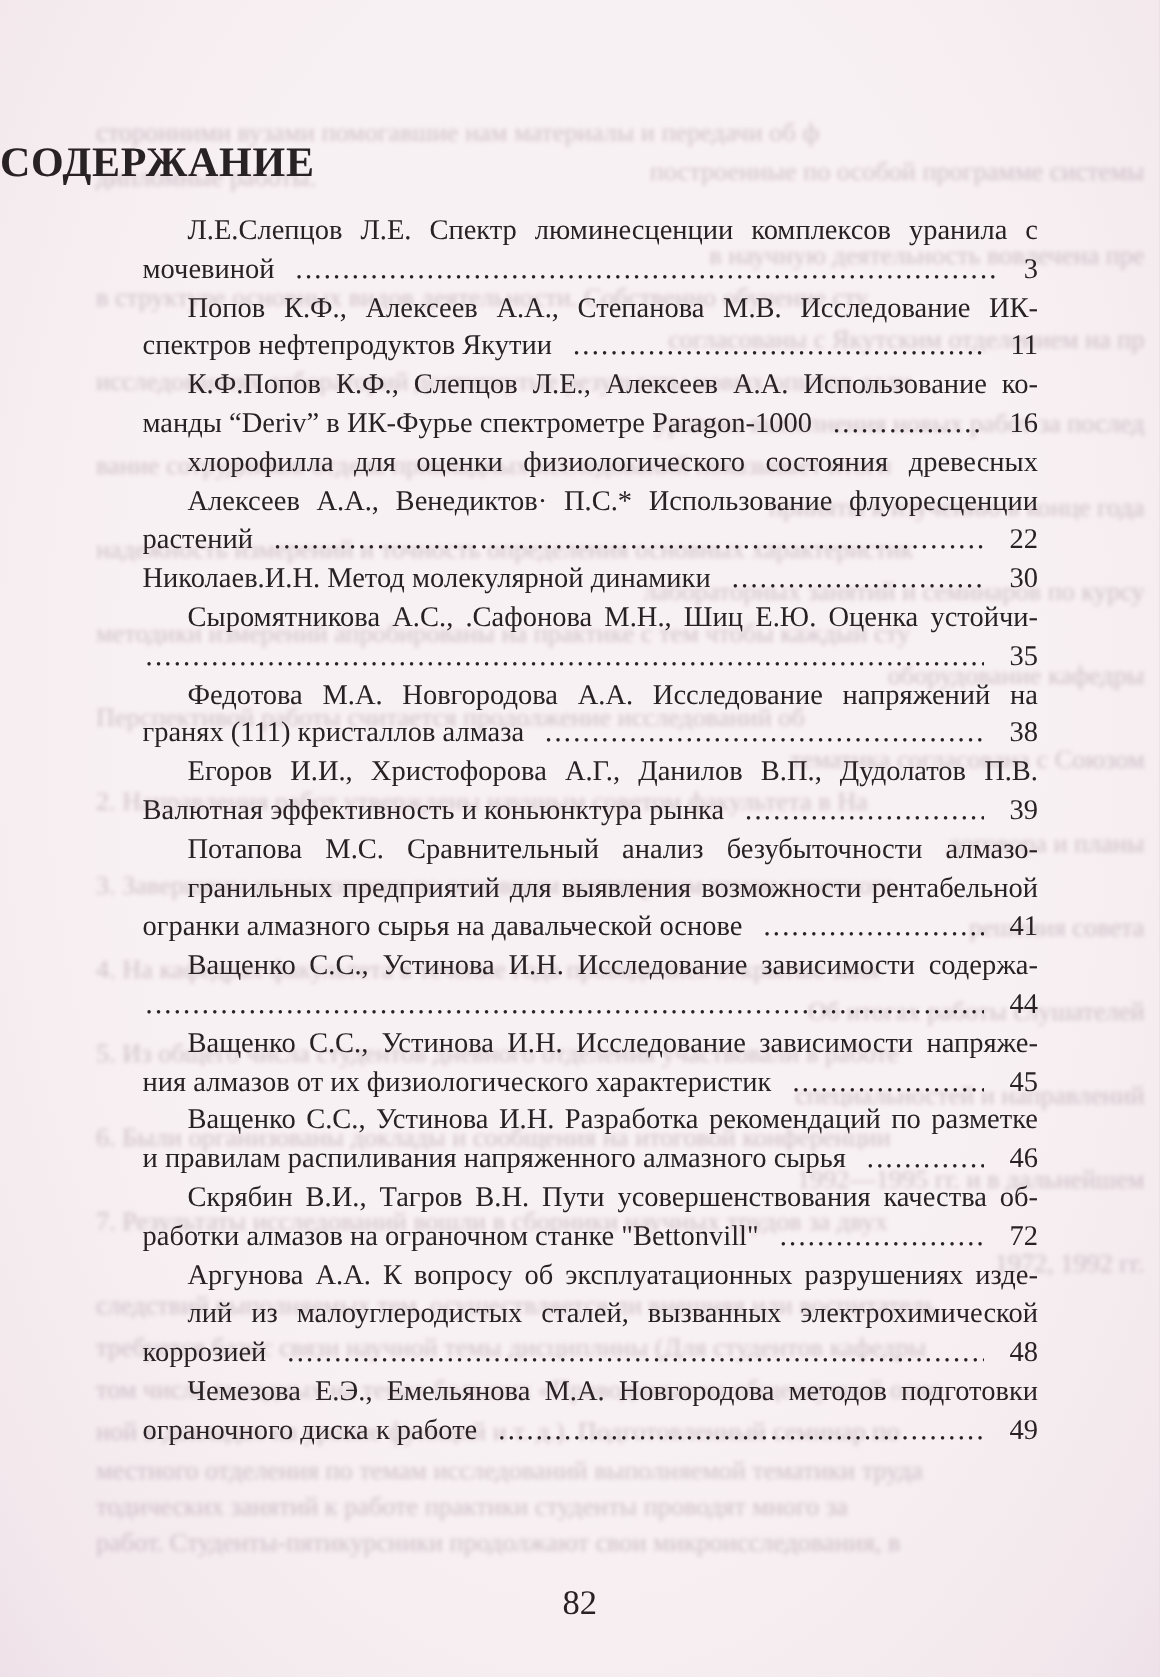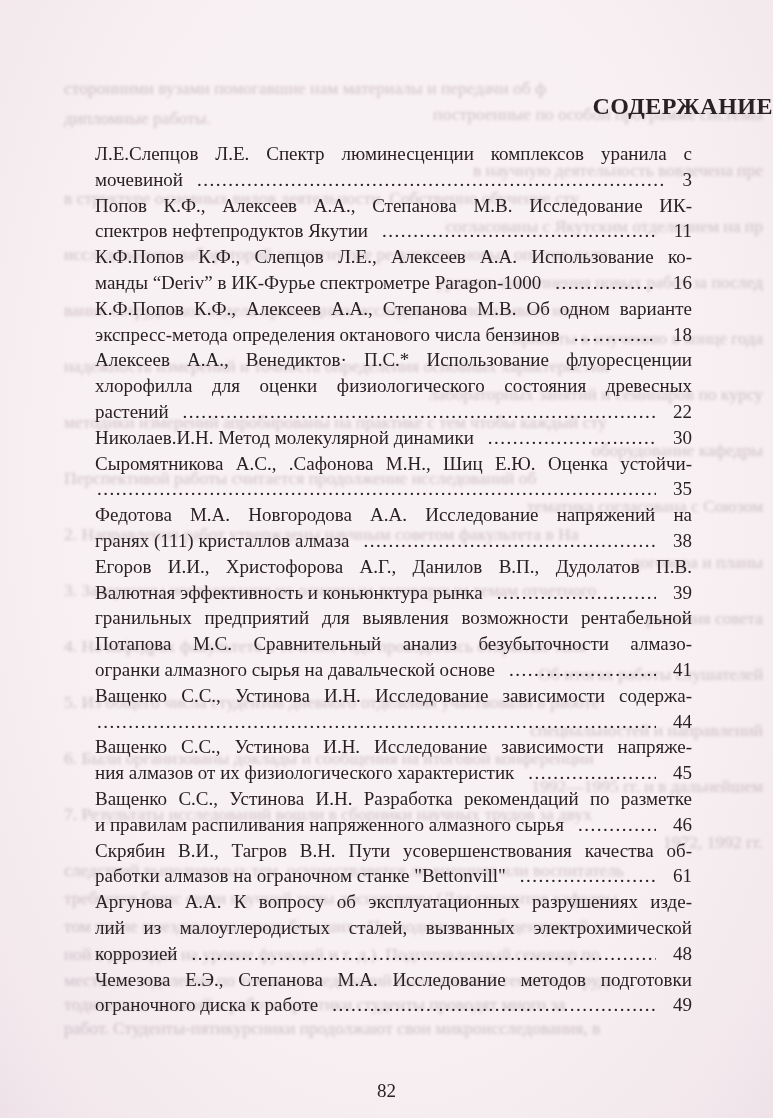--- a/index.html
+++ b/index.html
@@ -21,45 +21,46 @@
   .ghost {
     position: absolute; left: 64px; right: 10px;
     font-size: 17.5px; line-height: 20px;
     color: rgba(128, 100, 115, 0.33);
     filter: blur(1.5px);
     white-space: nowrap; overflow: hidden;
   }
   .title {
     position: absolute; top: 93px; left: 0; z-index: 1;
     width: 100%; margin: 0;
-    text-align: right;
-    font-size: 24px; font-weight: bold; letter-spacing: 0.5px;
+    text-align: left;
+    font-size: 28px; font-weight: bold; letter-spacing: 0.5px;
   }
   .toc {
     position: absolute; top: 141px; left: 95px; z-index: 1;
     width: 597px;
     font-size: 19px; line-height: 25.8px;
   }
   .toc-line {
     text-align: justify;
     text-align-last: justify;
+    margin-left: 30px;
   }
   .toc-lastline { display: flex; align-items: baseline; gap: 12px; }
   .toc-lastline .t { white-space: nowrap; }
   .leader {
     flex: 1 1 auto; overflow: hidden; white-space: nowrap;
     margin: 0 5px 0 2px; letter-spacing: 1.5px;
   }
   .leader::before {
     content: "...................................................................................................................................................";
   }
   .pg { white-space: nowrap; }
   .folio {
     position: absolute; top: 1056px; left: 0; z-index: 1;
-    width: 100%; text-align: center; font-size: 19px; margin-top: 24px;
+    width: 100%; text-align: center; font-size: 23px;
   }
 </style>
 </head>
 <body>
 
 <div class="page">
   <div class="ghost-layer">
       <div class="ghost" style="top: 78px; text-align: left;">сторонними вузами помогавшие нам материалы и передачи об ф</div>
       <div class="ghost" style="top: 104px; text-align: right;">построенные по особой программе системы</div>
       <div class="ghost" style="top: 108px; text-align: left;">дипломные работы.</div>
@@ -116,30 +117,22 @@
       </div>
       <div class="toc-entry">
         <div class="toc-line">К.Ф.Попов К.Ф., Слепцов Л.Е., Алексеев А.А. Использование ко-</div>
         <div class="toc-lastline">
           <span class="t">манды “Deriv” в ИК-Фурье спектрометре Paragon-1000</span>
           <span class="leader"></span>
           <span class="pg">16</span>
         </div>
       </div>
       <div class="toc-entry">
-        <div class="toc-line">К.Ф.Попов К.Ф., Алексеев А.А., Степанова М.В. Об одном варианте</div>
-        <div class="toc-lastline">
-          <span class="t">экспресс-метода определения октанового числа бензинов</span>
-          <span class="leader"></span>
-          <span class="pg">18</span>
-        </div>
-      </div>
-      <div class="toc-entry">
+        <div class="toc-line">хлорофилла для оценки физиологического состояния древесных</div>
         <div class="toc-line">Алексеев А.А., Венедиктов· П.С.* Использование флуоресценции</div>
-        <div class="toc-line">хлорофилла для оценки физиологического состояния древесных</div>
         <div class="toc-lastline">
           <span class="t">растений</span>
           <span class="leader"></span>
           <span class="pg">22</span>
         </div>
       </div>
       <div class="toc-entry">
         <div class="toc-lastline">
           <span class="t">Николаев.И.Н. Метод молекулярной динамики</span>
           <span class="leader"></span>
@@ -163,22 +156,22 @@
       </div>
       <div class="toc-entry">
         <div class="toc-line">Егоров И.И., Христофорова А.Г., Данилов В.П., Дудолатов П.В.</div>
         <div class="toc-lastline">
           <span class="t">Валютная эффективность и коньюнктура рынка</span>
           <span class="leader"></span>
           <span class="pg">39</span>
         </div>
       </div>
       <div class="toc-entry">
+        <div class="toc-line">Потапова М.С. Сравнительный анализ безубыточности алмазо-</div>
         <div class="toc-line">гранильных предприятий для выявления возможности рентабельной</div>
-        <div class="toc-line">Потапова М.С. Сравнительный анализ безубыточности алмазо-</div>
         <div class="toc-lastline">
           <span class="t">огранки алмазного сырья на давальческой основе</span>
           <span class="leader"></span>
           <span class="pg">41</span>
         </div>
       </div>
       <div class="toc-entry">
         <div class="toc-line">Ващенко С.С., Устинова И.Н. Исследование зависимости содержа-</div>
         <div class="toc-lastline">
           <span class="leader"></span>
@@ -199,34 +192,34 @@
           <span class="t">и правилам распиливания напряженного алмазного сырья</span>
           <span class="leader"></span>
           <span class="pg">46</span>
         </div>
       </div>
       <div class="toc-entry">
         <div class="toc-line">Скрябин В.И., Тагров В.Н. Пути усовершенствования качества об-</div>
         <div class="toc-lastline">
           <span class="t">работки алмазов на ограночном  станке "Bettonvill"</span>
           <span class="leader"></span>
-          <span class="pg">61</span>
+          <span class="pg">72</span>
         </div>
       </div>
       <div class="toc-entry">
         <div class="toc-line">Аргунова  А.А. К вопросу об эксплуатационных разрушениях изде-</div>
         <div class="toc-line">лий из малоуглеродистых сталей, вызванных электрохимической</div>
         <div class="toc-lastline">
           <span class="t">коррозией</span>
           <span class="leader"></span>
           <span class="pg">48</span>
         </div>
       </div>
       <div class="toc-entry">
-        <div class="toc-line">Чемезова Е.Э.,  Степанова М.А. Исследование методов подготовки</div>
+        <div class="toc-line">Чемезова Е.Э.,  Емельянова М.А. Новгородова методов подготовки</div>
         <div class="toc-lastline">
           <span class="t">ограночного диска к работе</span>
           <span class="leader"></span>
           <span class="pg">49</span>
         </div>
       </div>
     </div>
   <div class="folio">82</div>
 </div>
 

